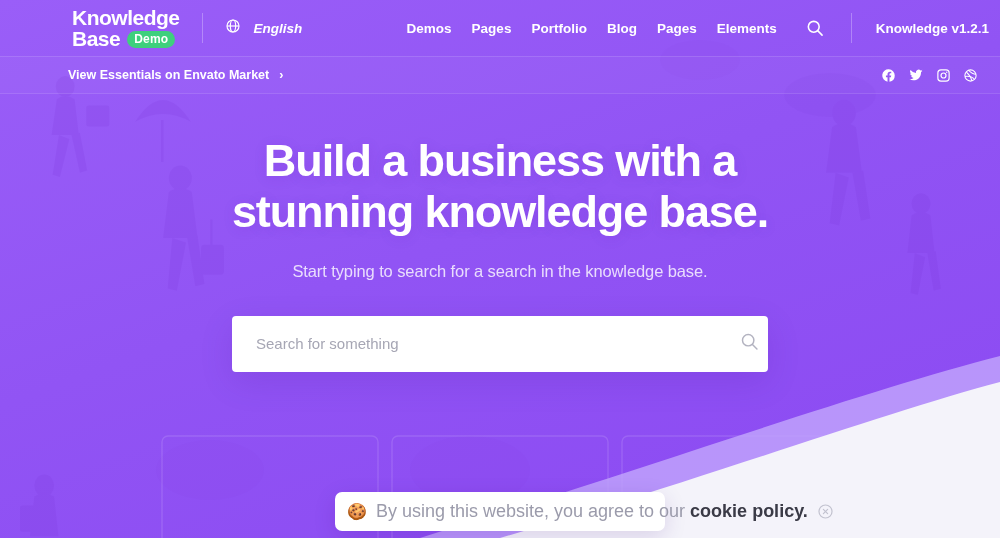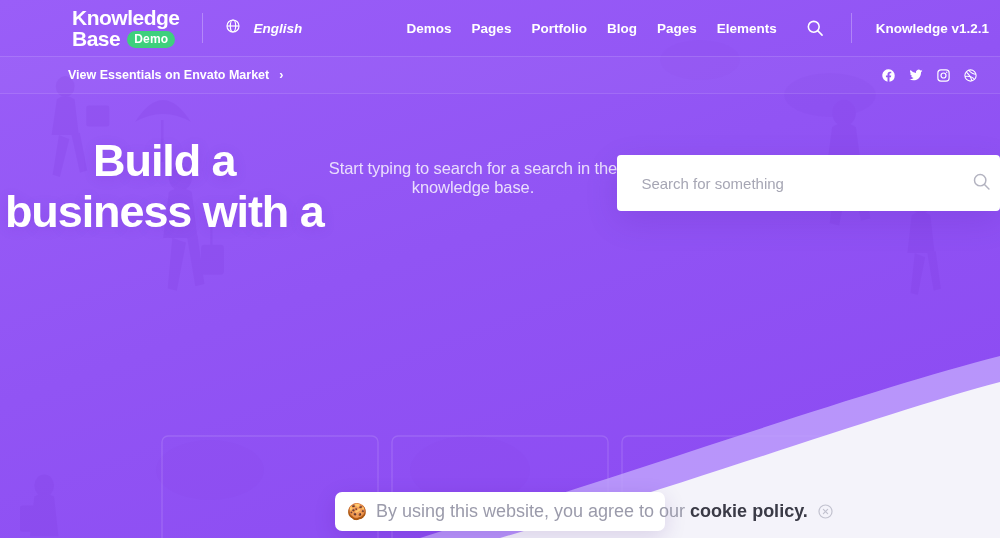--- a/index.html
+++ b/index.html
@@ -77,21 +77,21 @@
     color:#fff; font-size:12.5px; font-weight:bold;
     display:flex; align-items:flex-start; gap:10px;
     text-decoration:none;
   }
   .socials { margin-left:auto; display:flex; align-items:center; gap:12px; }
   .soc { display:flex; align-items:center; justify-content:center; }
 
   
   .hero {
     position:absolute; top:94px; left:0; width:1000px;
-    display:flex; align-items:center;
+    display:flex; flex-direction:column; align-items:center;
     z-index:5;
   }
   .headline {
     color:#fff; text-align:center;
     font-size:45px; font-weight:bold;
     line-height:1.13; letter-spacing:-1.1px;
     margin-top:42px;
     text-shadow:0 2px 14px rgba(80,20,160,.12);
   }
   .subtitle {
@@ -281,20 +281,21 @@
           <path d="M3.2 13.5c6-.9 10.5.4 14.5 3.4"></path>
           <path d="M8.5 3.5c4 4 6.5 6.5 12.2 6.5"></path>
         </svg>
       </a>
     </div>
   </div>
 
   <div class="hero">
     <h1 class="headline">
       <span>Build a business with a</span><br>
+      <span>stunning knowledge base.</span>
     </h1>
 
     <p class="subtitle">Start typing to search for a search in the knowledge base.</p>
 
     <div class="searchbox">
       <input type="text" placeholder="Search for something" style="">
       <span>
         <svg width="21" height="21" viewBox="0 0 24 24" fill="none" stroke="#b3b3c0" stroke-width="1.7" stroke-linecap="round">
           <circle cx="10.5" cy="10.5" r="6.5"></circle>
           <line x1="15.4" y1="15.4" x2="20.5" y2="20.5"></line>

